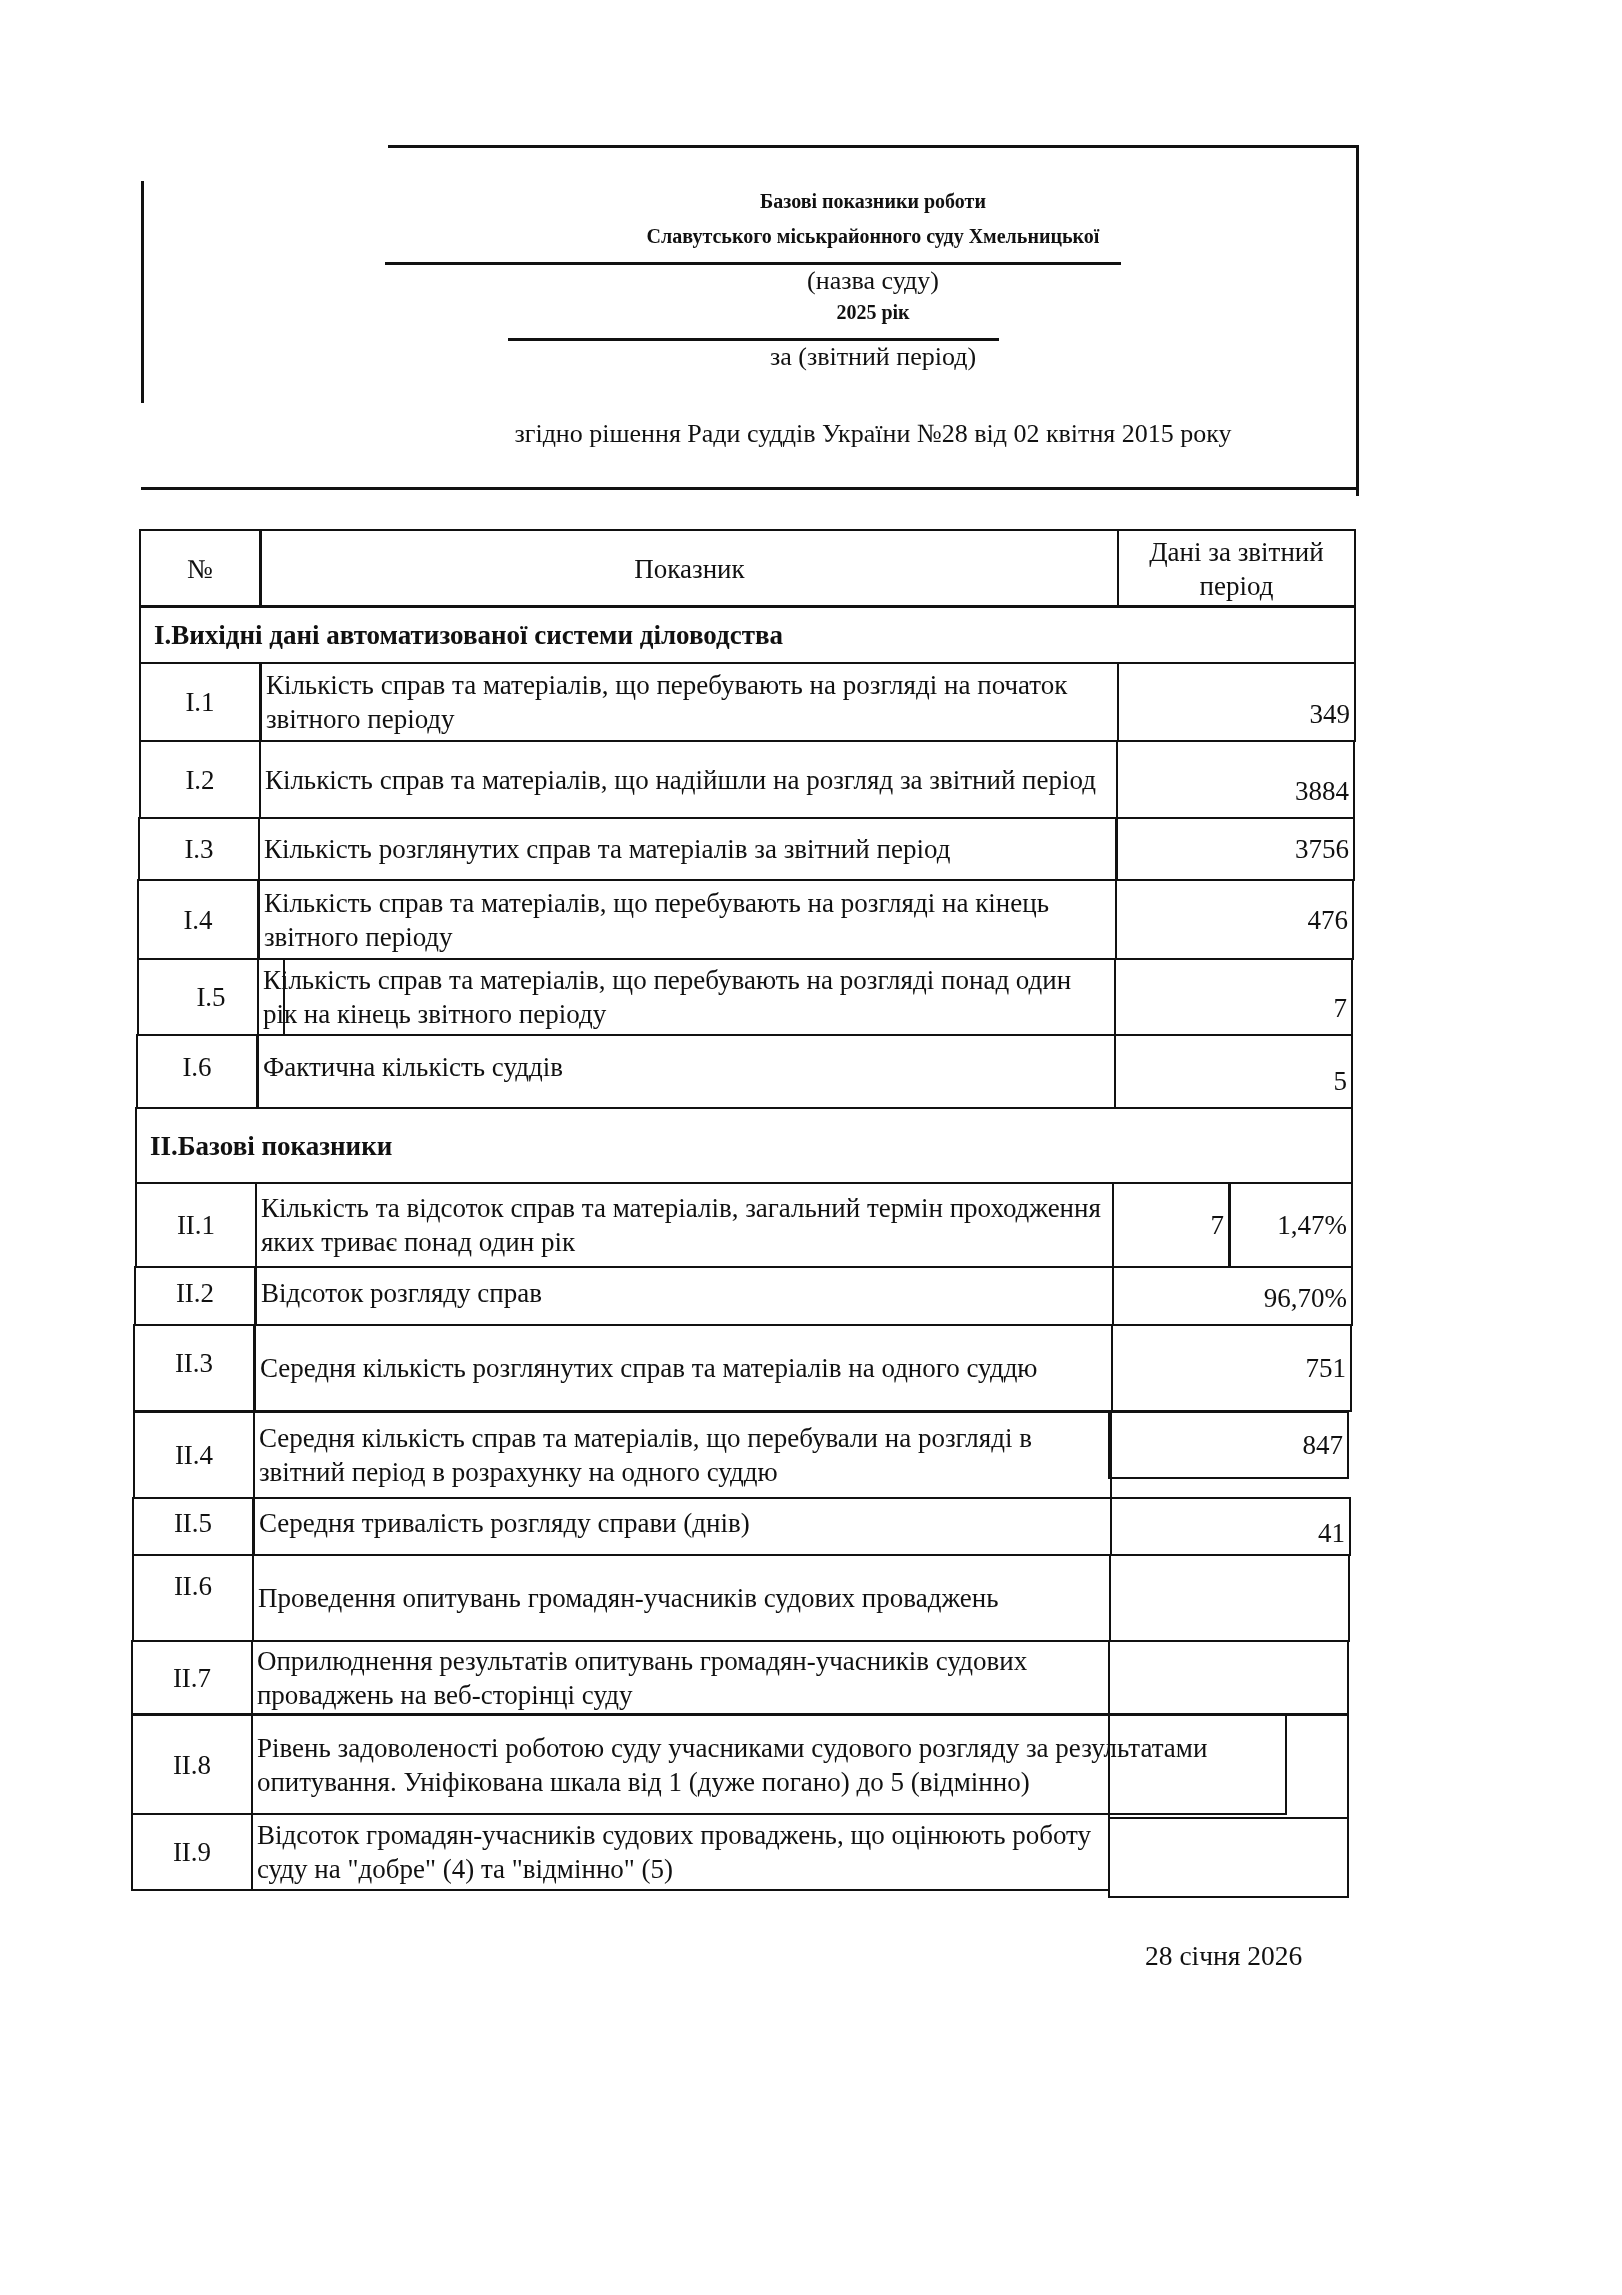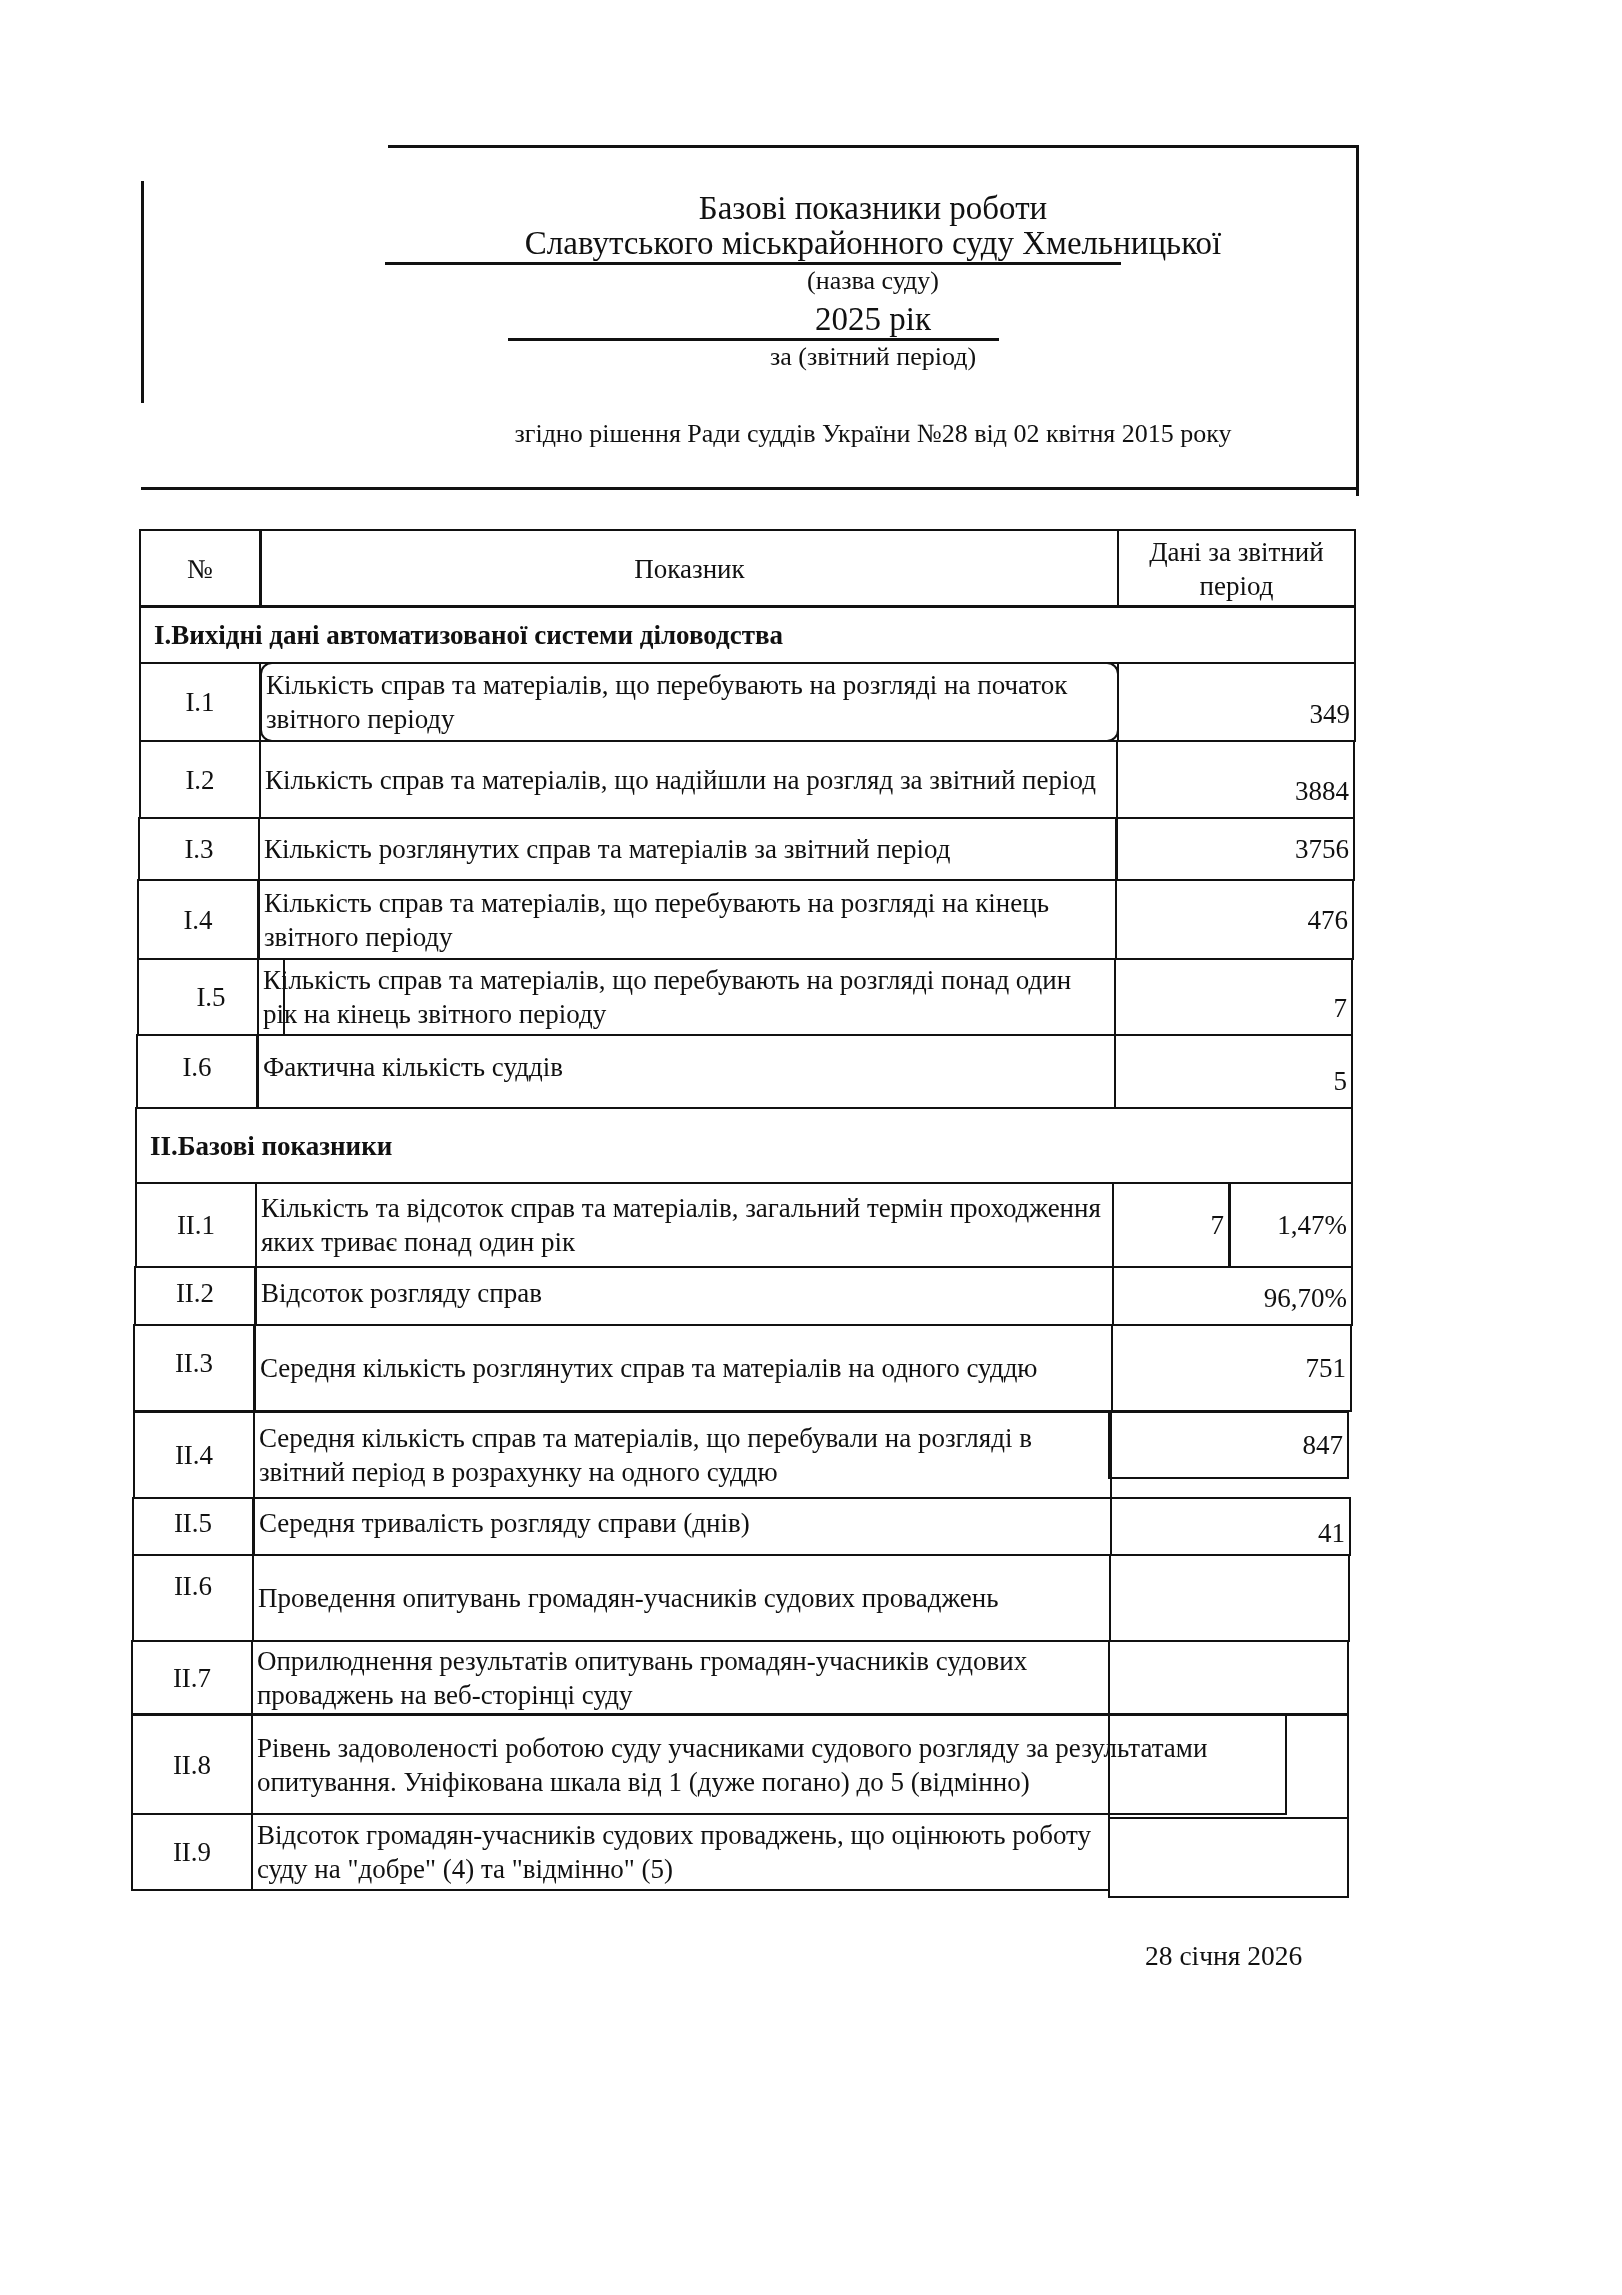--- a/index.html
+++ b/index.html
@@ -1,21 +1,21 @@
 <!DOCTYPE html>
 <html style="font-size:10.5px"><head>
 <meta charset="utf-8">
 <style>
   html, body { margin:0; padding:0; background:#ffffff; }
   body { width:1623px; height:2295px; position:relative; overflow:hidden;
          font-family:"Liberation Serif", serif; color:#111; }
   .hline { position:absolute; background:#111; height:2.6px; }
   .vline { position:absolute; background:#111; width:2.6px; }
   .hdr-text { position:absolute; left:388px; width:970px; text-align:center; white-space:nowrap; }
-  .hdr-bold { font-weight:normal; font-size:33px; }
+  .hdr-bold { font-weight:bold; font-size:20px; }
   .hdr-norm { font-size:26px; }
   .cell { position:absolute; box-sizing:border-box; border:2px solid #111; display:flex; align-items:center; font-size:27px; line-height:34px; }
   .num { justify-content:center; text-align:center; }
   .ind { padding-left:3.9px; padding-right:5.2px; }
   .val { justify-content:flex-end; align-items:flex-end; padding-right:3.9px; padding-bottom:9.2px; }
   .val-mid { justify-content:flex-end; padding-right:3.9px; }
   .section { font-weight:bold; padding-left:13px; }
   .center { justify-content:center; text-align:center; }
   .date { position:absolute; left:1145px; top:1940px; font-size:27.5px; white-space:nowrap; }
 </style>
@@ -40,21 +40,21 @@
 
 <div>
 
   <div class="cell num" style="left:139px; top:529px; width:122px; height:79px;">№</div>
   <div class="cell center" style="left:260px; top:529px; width:859px; height:79px;">Показник</div>
   <div class="cell center" style="left:1117px; top:529px; width:239px; height:79px; padding:0 19.6px;">Дані за звітний період</div>
 
   <div class="cell section" style="left:139px; top:605px; width:1217px; height:59px;">І.Вихідні дані автоматизованої системи діловодства</div>
 
   <div class="cell num" style="left:139px; top:662px; width:122px; height:80px;">І.1</div>
-  <div class="cell ind" style="left:260px; top:662px; width:859px; height:80px;border-radius:12px;">Кількість справ та матеріалів, що перебувають на розгляді на початок звітного періоду</div>
+  <div class="cell ind" style="left:260px; top:662px; width:859px; height:80px;">Кількість справ та матеріалів, що перебувають на розгляді на початок звітного періоду</div>
   <div class="cell val" style="left:1117px; top:662px; width:239px; height:80px;">349</div>
 
   <div class="cell num" style="left:139px; top:740px; width:122px; height:79px;">І.2</div>
   <div class="cell ind" style="left:259px; top:740px; width:859px; height:79px;">Кількість справ та матеріалів, що надійшли на розгляд за звітний період</div>
   <div class="cell val" style="left:1116px; top:740px; width:239px; height:79px;">3884</div>
 
   <div class="cell num" style="left:138px; top:817px; width:122px; height:64px;">І.3</div>
   <div class="cell ind" style="left:258px; top:817px; width:859px; height:64px;">Кількість розглянутих справ та матеріалів за звітний період</div>
   <div class="cell val-mid" style="left:1116px; top:817px; width:239px; height:64px;">3756</div>
 

